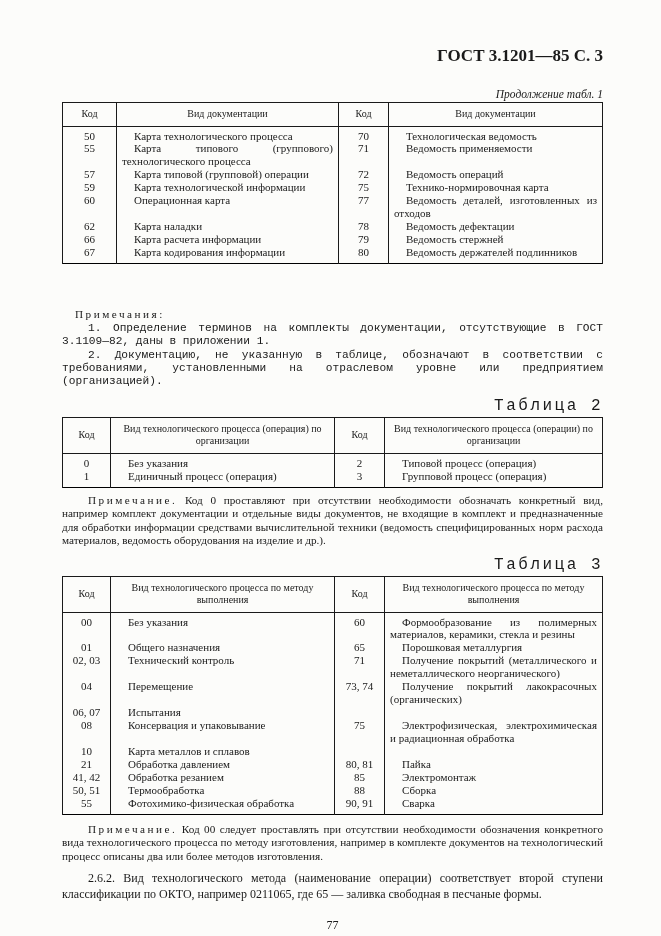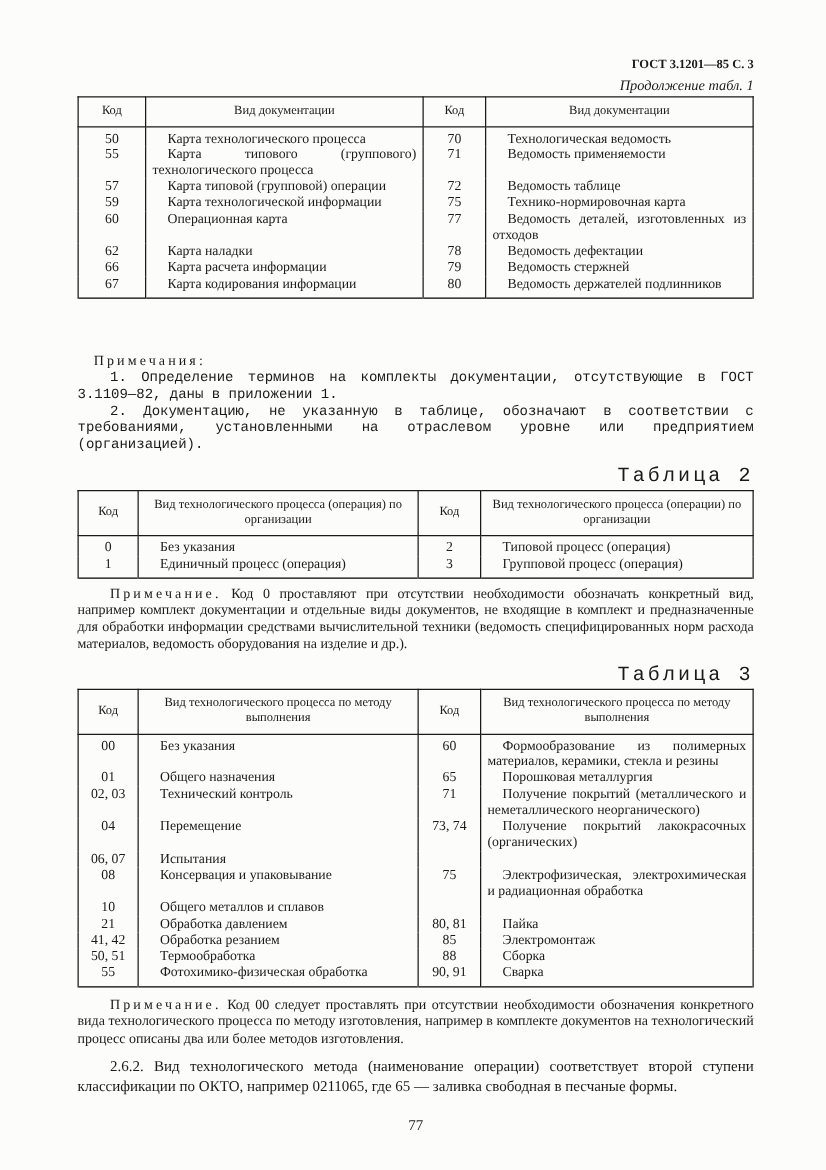--- a/index.html
+++ b/index.html
@@ -1,21 +1,21 @@
 <!DOCTYPE html>
 <html><head>
 <meta charset="utf-8">
 <style>
   html,body{margin:0;padding:0;}
   body{
     width:661px;height:936px;background:#fcfcfa;color:#1a1a1a;
     font-family:"Liberation Serif","DejaVu Serif",serif;overflow:hidden;
   }
   .page{padding:46px 58px 0 62px;}
-  .gost-header{font-weight:bold;font-size:10px;text-align:right;margin-bottom:6px;}
+  .gost-header{font-weight:bold;font-size:17px;text-align:right;margin-bottom:22px;}
   .continuation{font-style:italic;font-size:11.5px;text-align:right;margin-bottom:2px;}
 
   table.tbl{width:100%;border-collapse:collapse;border:1px solid #000000;font-size:11px;line-height:1.18;table-layout:fixed;}
   table.tbl th{border:1px solid #1a1a1a;font-weight:normal;text-align:center;vertical-align:middle;padding:5px 4px;font-size:10px;line-height:1.25;}
   table.tbl td{border-left:1px solid #1a1a1a;border-right:1px solid #1a1a1a;vertical-align:top;padding:0 5px;}
   table.tbl td.code{text-align:center;padding:0 2px;}
   table.tbl td.txt{text-align:justify;text-indent:12px;}
   table.tbl tbody tr:first-child td{padding-top:3px;}
   table.tbl tbody tr:last-child td{padding-bottom:4px;margin-left:28px;}
   .t1{margin-bottom:8px;}
@@ -66,21 +66,21 @@
       <tr>
         <td class="code">55</td>
         <td class="txt">Карта типового (группового) технологического процесса</td>
         <td class="code">71</td>
         <td class="txt">Ведомость применяемости</td>
       </tr>
       <tr>
         <td class="code">57</td>
         <td class="txt">Карта типовой (групповой) операции</td>
         <td class="code">72</td>
-        <td class="txt">Ведомость таблице</td>
+        <td class="txt">Ведомость операций</td>
       </tr>
       <tr>
         <td class="code">59</td>
         <td class="txt">Карта технологической информации</td>
         <td class="code">75</td>
         <td class="txt">Технико-нормировочная карта</td>
       </tr>
       <tr>
         <td class="code">60</td>
         <td class="txt">Операционная карта</td>
@@ -201,21 +201,21 @@
         <td class="txt"></td>
       </tr>
       <tr>
         <td class="code">08</td>
         <td class="txt">Консервация и упаковывание</td>
         <td class="code">75</td>
         <td class="txt">Электрофизическая, электрохимическая и радиационная обработка</td>
       </tr>
       <tr>
         <td class="code">10</td>
-        <td class="txt">Общего металлов и сплавов</td>
+        <td class="txt">Карта металлов и сплавов</td>
         <td class="code"></td>
         <td class="txt"></td>
       </tr>
       <tr>
         <td class="code">21</td>
         <td class="txt">Обработка давлением</td>
         <td class="code">80, 81</td>
         <td class="txt">Пайка</td>
       </tr>
       <tr>

